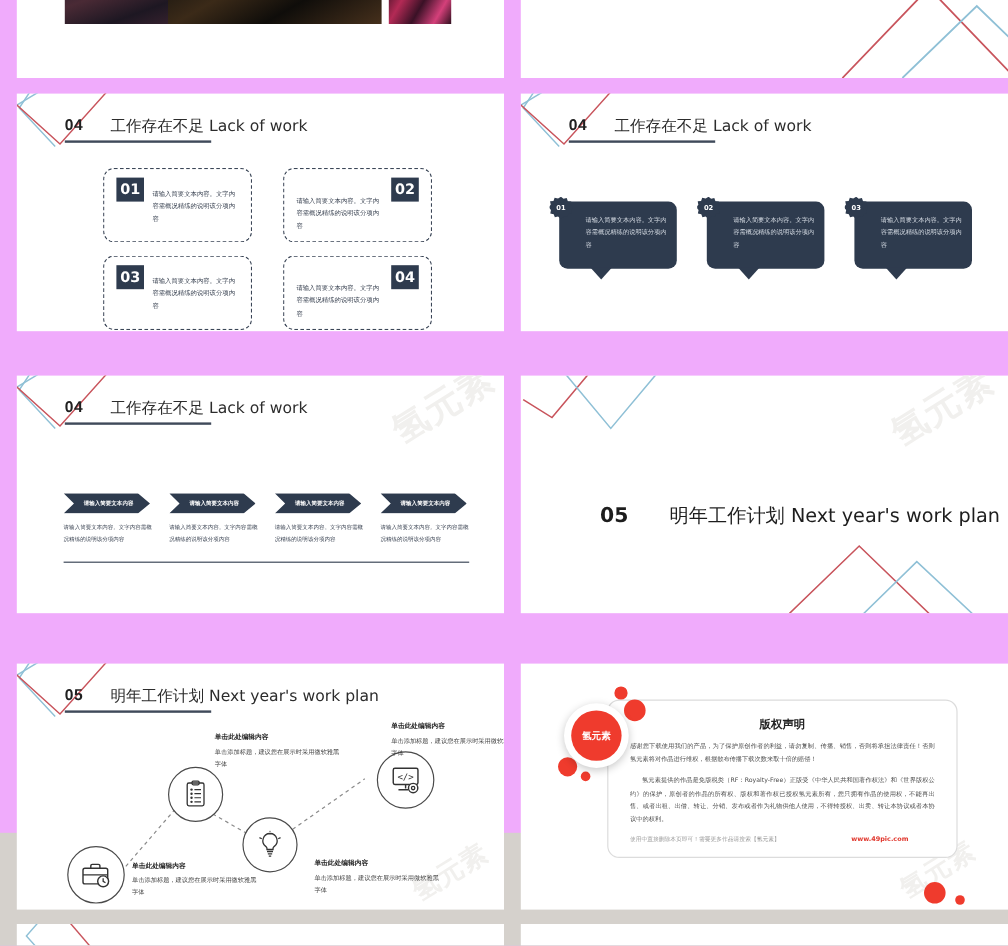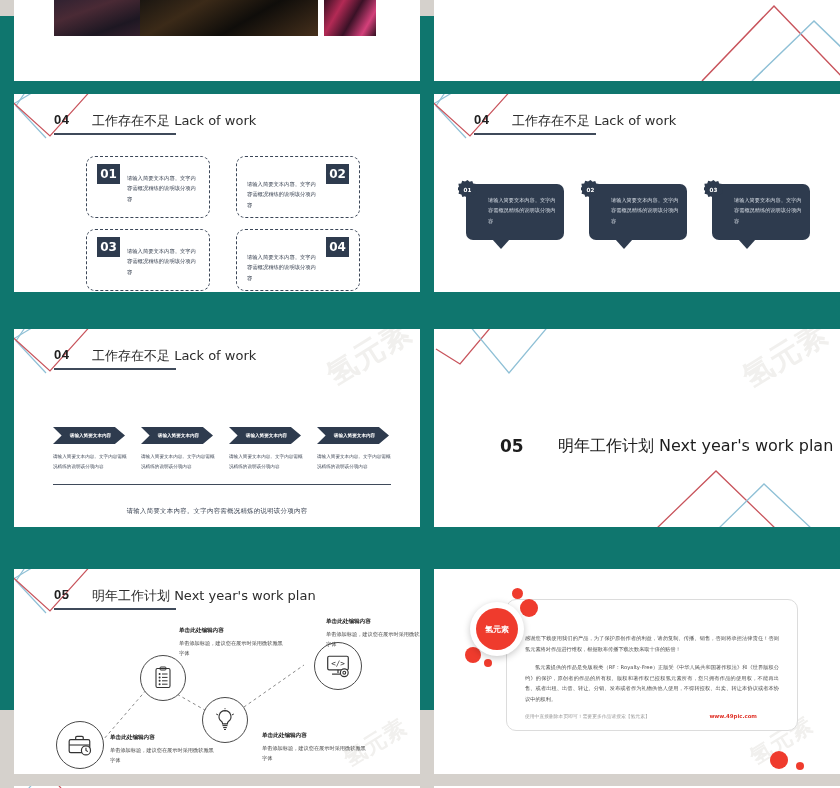--- a/index.html
+++ b/index.html
@@ -5,22 +5,21 @@
   * { box-sizing: border-box; margin: 0; padding: 0; }
   html, body {
     width: 840px; height: 788px;
     background: #d5d1cc;
     font-family: "Liberation Sans", "DejaVu Sans", sans-serif;
     overflow: hidden;
   }
   .grid {
     position: relative;
     width: 840px; height: 694px;
-    background: #0f766e;
-    margin-top: 16px;
+    background: #f0abfc;
   }
   .slide {
     position: absolute;
     background: #ffffff;
     overflow: hidden;
   }
   
   .c0 { left: 14px;  width: 406px; }
   .c1 { left: 434px; width: 406px; }
   .r0 { top: -170px;  height: 235px; }
@@ -333,21 +332,20 @@
       <span class="chev-label">请输入简要文本内容</span>
     </div>
     <div class="chev-desc" style="left:215px;top:123px;">请输入简要文本内容。文字内容需概况精练的说明该分项内容</div>
 
     <div class="chev" style="left:303px;top:98px;">
       <span class="chev-label">请输入简要文本内容</span>
     </div>
     <div class="chev-desc" style="left:303px;top:123px;">请输入简要文本内容。文字内容需概况精练的说明该分项内容</div>
 
     <div class="chev-rule" style="left:39px;top:155px;width:338px;"></div>
-    <div class="chev-foot" style="top:178px;">请输入简要文本内容。文字内容需概况精炼的说明该分项内容</div>
   </div>
 
   <div class="slide c1 r2">
     <div class="wm" style="right:8px;top:6px;">氢元素</div>
     <svg width="406" height="198" style="position:absolute;left:0;top:0">
       <polyline points="2,20 26,35 62,-8" fill="none" stroke="#c8545c" stroke-width="1.3"></polyline>
       <polyline points="30,-10 75,44 122,-12" fill="none" stroke="#8fc0d6" stroke-width="1.3"></polyline>
       <polyline points="222,200 282,142 342,200" fill="none" stroke="#c8545c" stroke-width="1.3"></polyline>
       <polyline points="284,200 330,155 378,200" fill="none" stroke="#8fc0d6" stroke-width="1.3"></polyline>
     </svg>
@@ -434,20 +432,21 @@
     <div class="iblk" style="left:312px;top:49px;">
       <div class="t">单击此处编辑内容</div>
       <div class="d">单击添加标题，建议您在展示时采用微软雅黑字体</div>
     </div>
   </div>
 
   <div class="slide c1 r3">
     <div class="wm small" style="right:24px;bottom:18px;">氢元素</div>
 
     <div class="cpcard">
+      <div class="cptitle">版权声明</div>
       <div class="cpp" style="top:33px;">感谢您下载使用我们的产品，为了保护原创作者的利益，请勿复制、传播、销售，否则将承担法律责任！否则氢元素将对作品进行维权，根据散布传播下载次数来取十倍的赔偿！</div>
       <div class="cpp" style="top:62px; text-indent:10px;">氢元素提供的作品是免版税类（RF：Royalty-Free）正版受《中华人民共和国著作权法》和《世界版权公约》的保护，原创者的作品的所有权、版权和著作权已授权氢元素所有，您只拥有作品的使用权，不能再出售、或者出租、出借、转让、分销、发布或者作为礼物供他人使用，不得转授权、出卖、转让本协议或者本协议中的权利。</div>
       <div class="cpfoot">使用中直接删除本页即可！需要更多作品请搜索【氢元素】</div>
       <div class="cpurl">www.49pic.com</div>
     </div>
 
     <div class="dot" style="left:78px;top:19px;width:11px;height:11px;"></div>
     <div class="dot" style="left:86px;top:30px;width:18px;height:18px;"></div>
     <div class="dot" style="left:31px;top:78px;width:16px;height:16px;"></div>
     <div class="dot" style="left:50px;top:90px;width:8px;height:8px;"></div>

